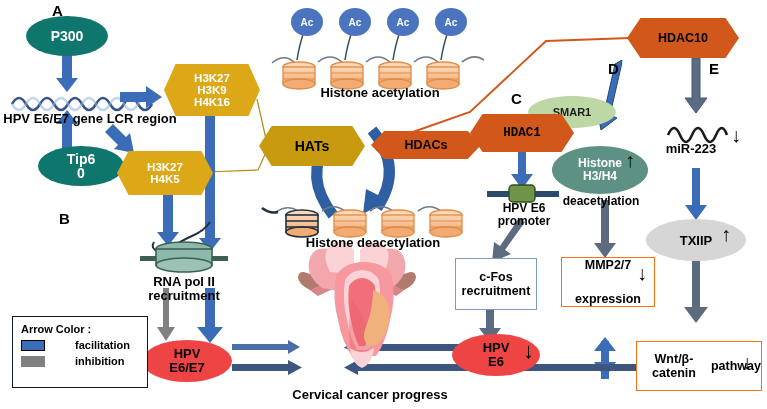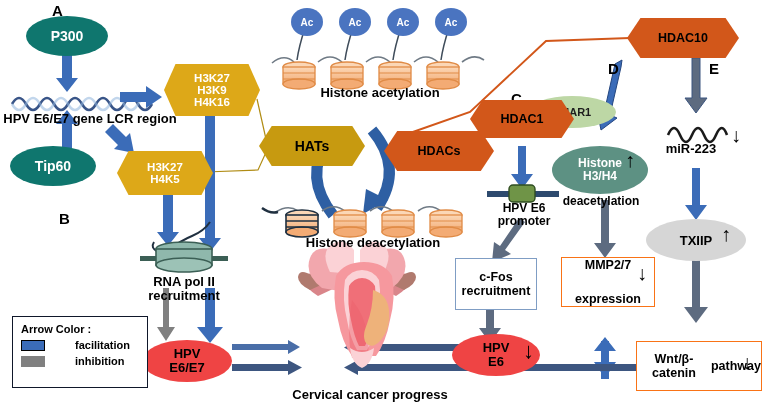--- a/index.html
+++ b/index.html
@@ -282,21 +282,21 @@
   <div class="abs sect" style="left:52px;top:2px;">A</div>
   <div class="abs sect" style="left:59px;top:210px;">B</div>
   <div class="abs sect" style="left:511px;top:90px;">C</div>
   <div class="abs sect" style="left:608px;top:60px;">D</div>
   <div class="abs sect" style="left:709px;top:60px;">E</div>
 
   <div class="abs oval oval-blue" style="left:26px;top:16px;width:82px;height:40px;">
     <span>P300</span>
   </div>
 
-  <div class="abs oval oval-blue" style="left:10px;top:146px;width:86px;height:40px;flex-direction:row;line-height:1.02;">
+  <div class="abs oval oval-blue" style="left:38px;top:146px;width:86px;height:40px;flex-direction:column;line-height:1.02;">
     <span>Tip6</span>
     <span>0</span>
   </div>
 
   <div class="abs cap" style="left:0px;top:112px;width:180px;">HPV E6/E7 gene LCR region</div>
 
   <div class="abs hex hex-gold" style="left:164px;top:64px;width:96px;height:52px;flex-direction:column;">
     <span>H3K27</span>
     <span>H3K9</span>
     <span>H4K16</span>
@@ -304,29 +304,29 @@
 
   <div class="abs hex hex-gold" style="left:117px;top:151px;width:96px;height:44px;flex-direction:column;">
     <span>H3K27</span>
     <span>H4K5</span>
   </div>
 
   <div class="abs hex hex-gold2" style="left:259px;top:126px;width:106px;height:40px;">
     <span>HATs</span>
   </div>
 
-  <div class="abs hex hex-orange" style="left:384px;top:131px;width:110px;height:40px;">
+  <div class="abs hex hex-orange" style="left:371px;top:131px;width:110px;height:28px;">
     <span>HDACs</span>
   </div>
 
   <div class="abs oval oval-lgreen" style="left:528px;top:96px;width:88px;height:32px;">
     <span>SMAR1</span>
   </div>
 
-  <div class="abs hex hex-orange" style="left:470px;top:100px;width:104px;height:38px;">
+  <div class="abs hex hex-orange" style="left:470px;top:114px;width:104px;height:38px;font-family:Liberation Mono, monospace;">
     <span>HDAC1</span>
   </div>
 
   <div class="abs hex hex-orange" style="left:627px;top:18px;width:112px;height:40px;">
     <span>HDAC10</span>
   </div>
 
   <div class="abs oval" style="left:291px;top:8px;width:32px;height:28px;background:#4a74c0;color:#fff;font-size:10px;">
     <span>Ac</span>
   </div>

